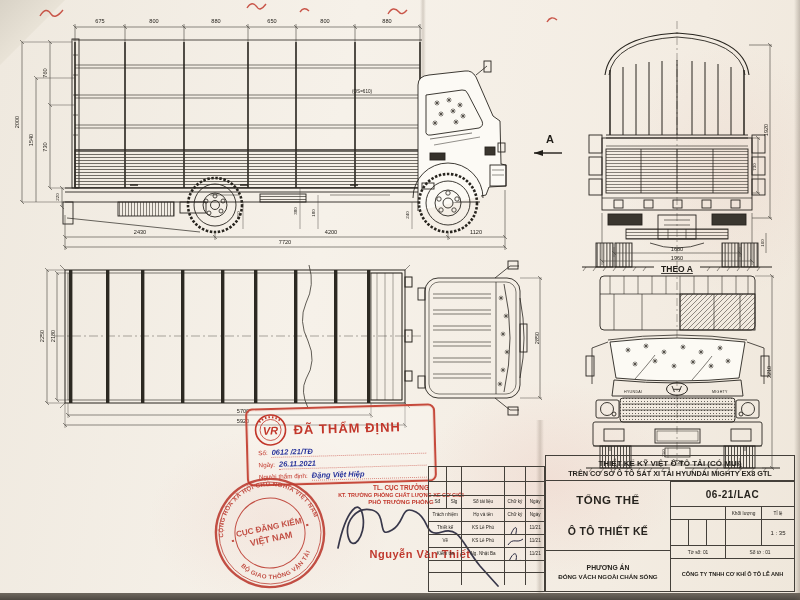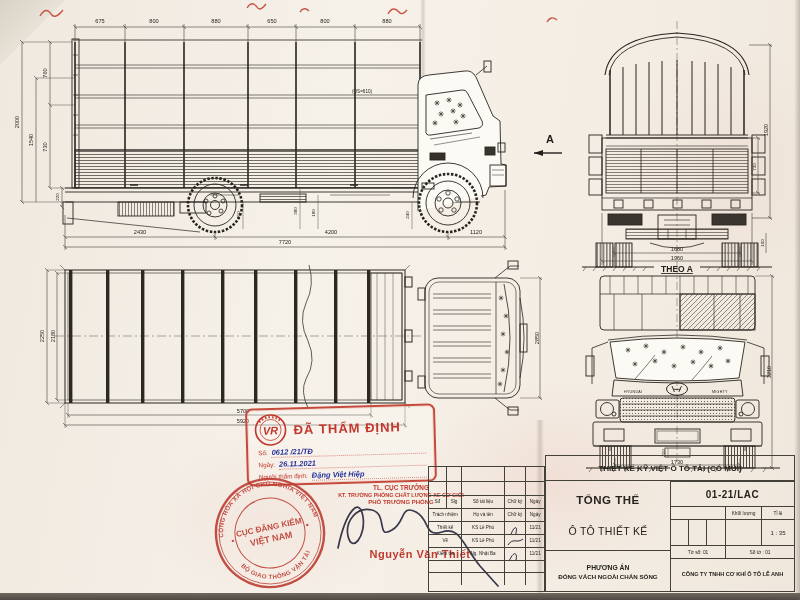--- a/index.html
+++ b/index.html
@@ -37,21 +37,21 @@
   .tbh2{font-weight:bold;font-size:7.3px;}
   .tb-left{position:absolute;left:0;top:11px;width:117px;height:126px;border:1px solid #44403a;}
   .tr{display:flex;border-top:1px solid #44403a;}
   .tr:first-child{border-top:none;}
   .td{border-right:1px solid #44403a;height:100%;overflow:hidden;display:flex;align-items:center;
     justify-content:center;text-align:center;font-size:4.6px;line-height:1;}
   .td:last-child{border-right:none;}
   .tb-center{position:absolute;left:117px;top:26px;width:125px;height:111px;border-left:1px solid #44403a;border-bottom:1px solid #44403a;}
   .tb-title{height:70px;display:flex;flex-direction:column;align-items:center;justify-content:center;gap:19px;border-bottom:1px solid #44403a;}
   .tbt1{font-weight:bold;font-size:11.5px;letter-spacing:.5px;}
-  .tbt2{font-weight:normal;font-size:10.5px;letter-spacing:.3px;}
+  .tbt2{font-weight:bold;font-size:10.5px;letter-spacing:.3px;}
   .tb-variant{height:41px;display:flex;flex-direction:column;align-items:center;justify-content:center;gap:2px;}
   .tbv1{font-weight:bold;font-size:6.8px;}
   .tbv2{font-weight:bold;font-size:6.2px;}
   .tb-right{position:absolute;left:242px;top:26px;width:125px;height:111px;border:1px solid #44403a;border-top:none;}
   .docnum{height:26px;display:flex;align-items:center;justify-content:center;font-weight:bold;font-size:10px;letter-spacing:.5px;border-bottom:1px solid #44403a;border-top:1px solid #44403a;}
   .rrow{display:flex;border-bottom:1px solid #44403a;}
   .rcell{border-right:1px solid #44403a;display:flex;align-items:center;justify-content:center;font-size:4.8px;}
   .rcell:last-child{border-right:none;}
   .company{height:30px;display:flex;align-items:center;justify-content:center;text-align:center;
     font-size:5.6px;font-weight:bold;padding:0 2px;}
@@ -495,20 +495,21 @@
     <div class="appr3">PHÓ TRƯỞNG PHÒNG</div>
   </div>
   <svg style="left:300px;top:470px;" width="210" height="130" viewBox="0 0 210 130">
     <path d="M38 78 C 46 40,60 26,63 47 C 66 66,52 84,48 66 C 45 52,56 36,72 40 C 88 44,76 70,92 60 C 106 52,100 34,116 42 C 130 49,124 68,142 62 C 160 56,162 74,180 96 L 198 116" fill="none" stroke="#23233a" stroke-width="1.7" stroke-linecap="round" opacity=".9"></path>
   </svg>
   <div class="signer">Nguyễn Văn Thiết</div>
 
   <div class="tb">
     <div class="tb-header">
       <div class="tbh1">THIẾT KẾ KỸ VIỆT Ô TÔ TẢI (CÓ MUI)</div>
+      <div class="tbh2">TRÊN CƠ SỞ Ô TÔ SÁT XI TẢI HYUNDAI MIGHTY EX8 GTL</div>
     </div>
 
     <div class="tb-left">
       <div class="tr" style="height:14px;">
           <div class="td" style="width:18px;"></div>
           <div class="td" style="width:16px;"></div>
           <div class="td" style="width:43px;"></div>
           <div class="td" style="width:22px;"></div>
           <div class="td" style="width:18px;"></div>
         </div>
@@ -581,21 +582,21 @@
         <div class="tbt1">TỔNG THỂ</div>
         <div class="tbt2">Ô TÔ THIẾT KẾ</div>
       </div>
       <div class="tb-variant">
         <div class="tbv1">PHƯƠNG ÁN</div>
         <div class="tbv2">ĐÓNG VÁCH NGOÀI CHẮN SÓNG</div>
       </div>
     </div>
 
     <div class="tb-right">
-      <div class="docnum">01-21/LAC</div>
+      <div class="docnum">06-21/LAC</div>
       <div class="rrow" style="height:13px;">
         <div class="rcell" style="width:55px;"></div>
         <div class="rcell" style="width:36px;">Khối lượng</div>
         <div class="rcell" style="flex:1;">Tỉ lệ</div>
       </div>
       <div class="rrow" style="height:26px;">
         <div class="rcell" style="width:18px;"></div>
           <div class="rcell" style="width:18px;"></div>
           <div class="rcell" style="width:19px;"></div>
         <div class="rcell" style="width:36px;"></div>

